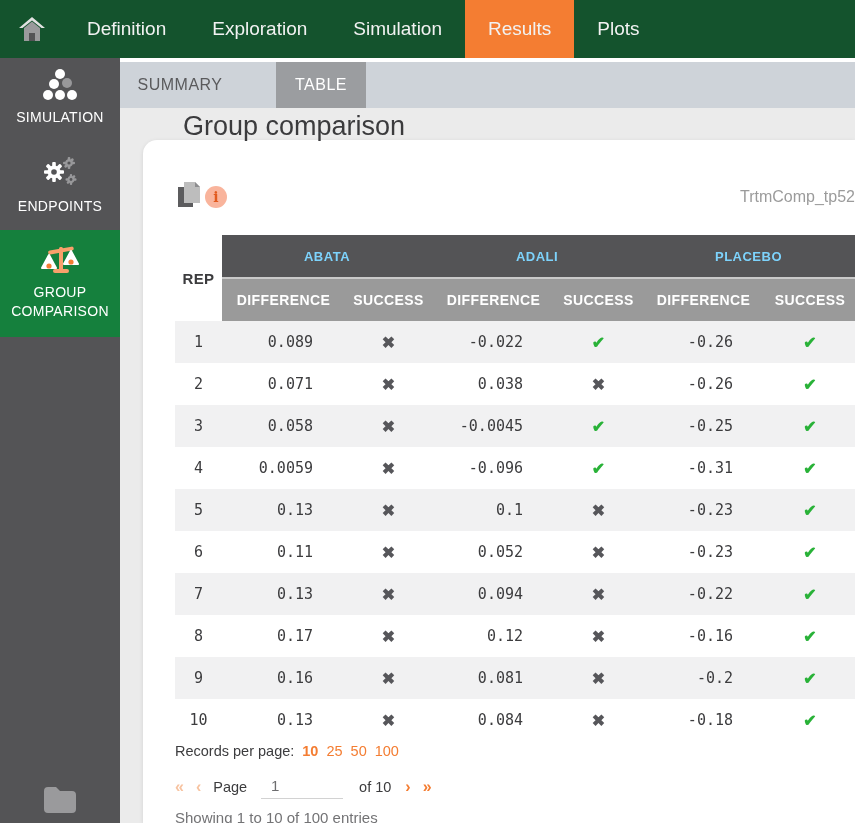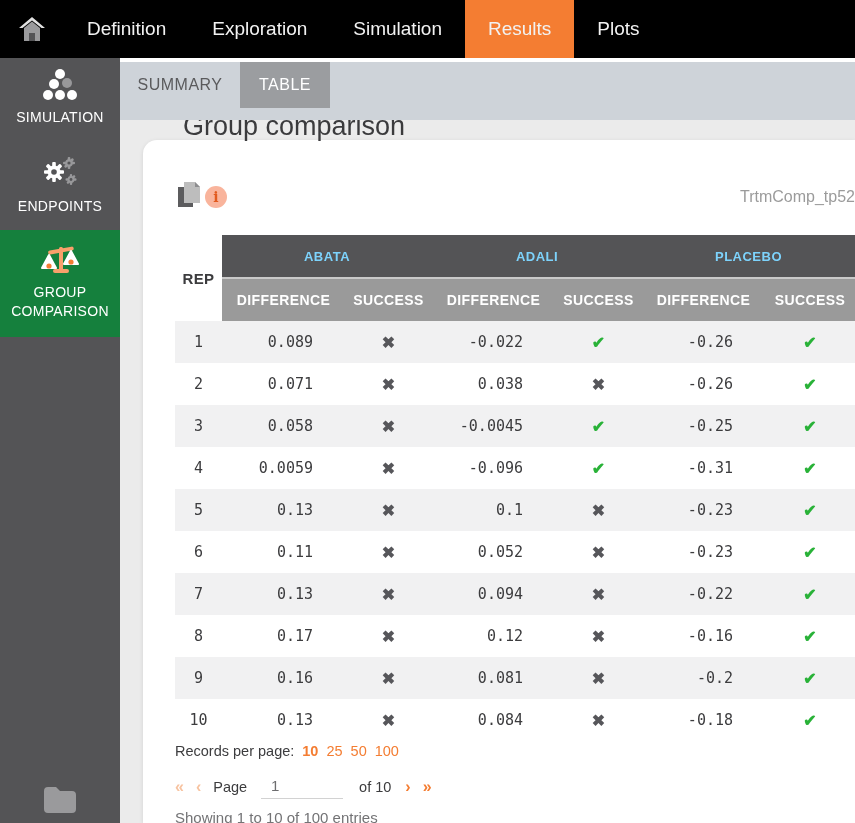--- a/index.html
+++ b/index.html
@@ -2,37 +2,37 @@
 <html><head>
 <meta charset="utf-8">
 <style>
   html,body{margin:0;padding:0;}
   body{
     position:relative;width:855px;height:823px;overflow:hidden;
     background:#ebebeb;font-family:"Liberation Sans",sans-serif;
     -webkit-font-smoothing:antialiased;
   }
   
-  .topnav{position:absolute;left:0;top:0;width:855px;height:58px;background:#000000;display:flex;align-items:stretch;z-index:6;}
+  .topnav{position:absolute;left:0;top:0;width:855px;height:58px;background:#14532d;display:flex;align-items:stretch;z-index:6;}
   .home-btn{width:64px;display:flex;align-items:center;justify-content:center;cursor:pointer;}
   .nav-item{color:#f2f2f2;font-size:19px;line-height:58px;padding:0 23px;cursor:pointer;white-space:nowrap;}
   .nav-item.active{background:#f47d32;}
   
   .sidebar{position:absolute;left:0;top:58px;width:120px;height:765px;background:#545456;z-index:5;}
   .side-item{position:absolute;left:0;width:120px;text-align:center;color:#fff;cursor:pointer;box-sizing:border-box;}
   .side-item .icon{display:block;margin:0 auto 6px auto;}
   .side-label{font-size:14px;letter-spacing:.3px;line-height:19px;}
   #side-sim{top:10px;}
   #side-end{top:97px;}
   #side-group{top:172px;height:107px;padding-top:13px;}
   .side-item.active{background:#15803d;}
   .folder-btn{position:absolute;left:40px;top:725px;cursor:pointer;}
   
   .navgap{position:absolute;left:120px;top:58px;width:735px;height:4px;background:#ffffff;z-index:4;}
-  .subtabs{position:absolute;left:120px;top:62px;width:735px;height:58px;background:#ced3d9;display:flex;z-index:4;}
+  .subtabs{position:absolute;left:120px;top:62px;width:735px;height:46px;background:#ced3d9;display:flex;z-index:4;gap:36px;}
   .subtab{height:46px;line-height:46px;text-align:center;font-size:16px;color:#5a5a5c;letter-spacing:.5px;cursor:pointer;}
   #tab-summary{width:120px;}
   #tab-table{width:90px;}
   .subtab.active{background:#9b9da0;color:#ffffff;}
   
   .content{position:absolute;left:120px;top:108px;width:735px;height:715px;background:#ebebeb;}
   .card{position:absolute;left:143px;top:140px;width:712px;height:683px;background:#ffffff;
         border-top-left-radius:14px;box-shadow:0 1px 4px rgba(0,0,0,.10);}
   .page-title{position:absolute;left:183px;top:111px;font-size:27px;color:#3b3b3d;z-index:3;}
   .copy-btn{position:absolute;left:33px;top:40px;cursor:pointer;}

